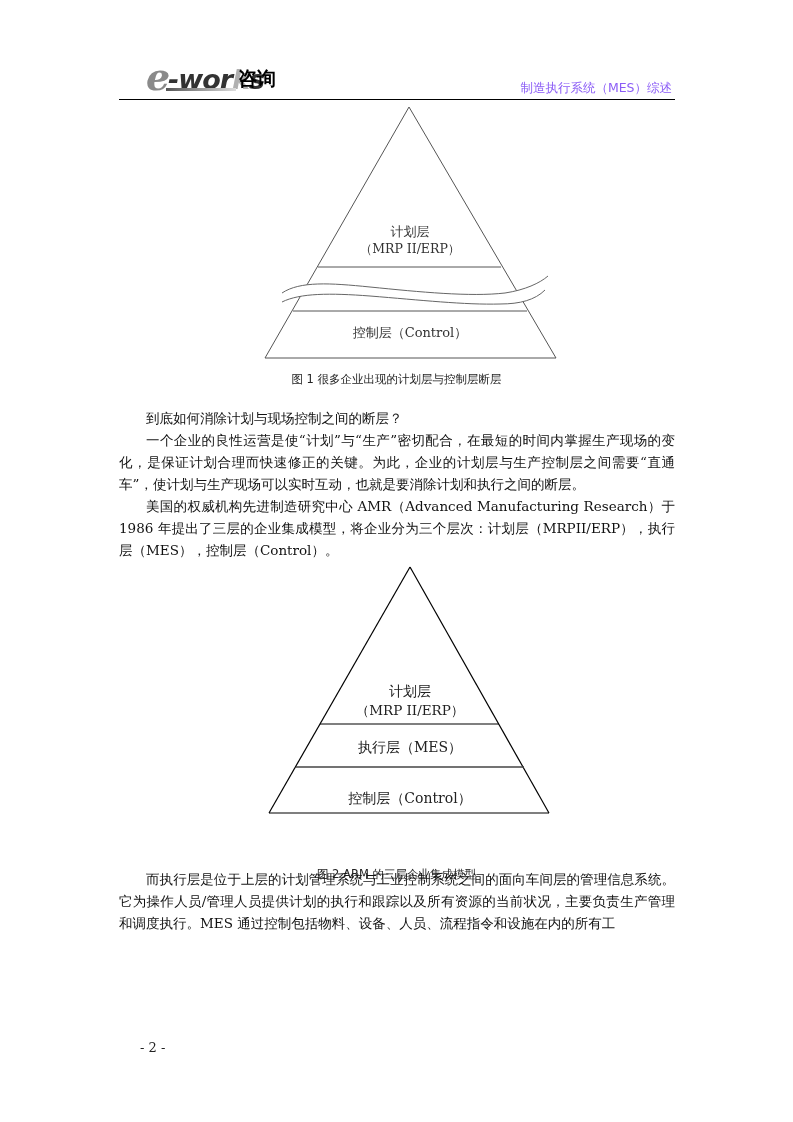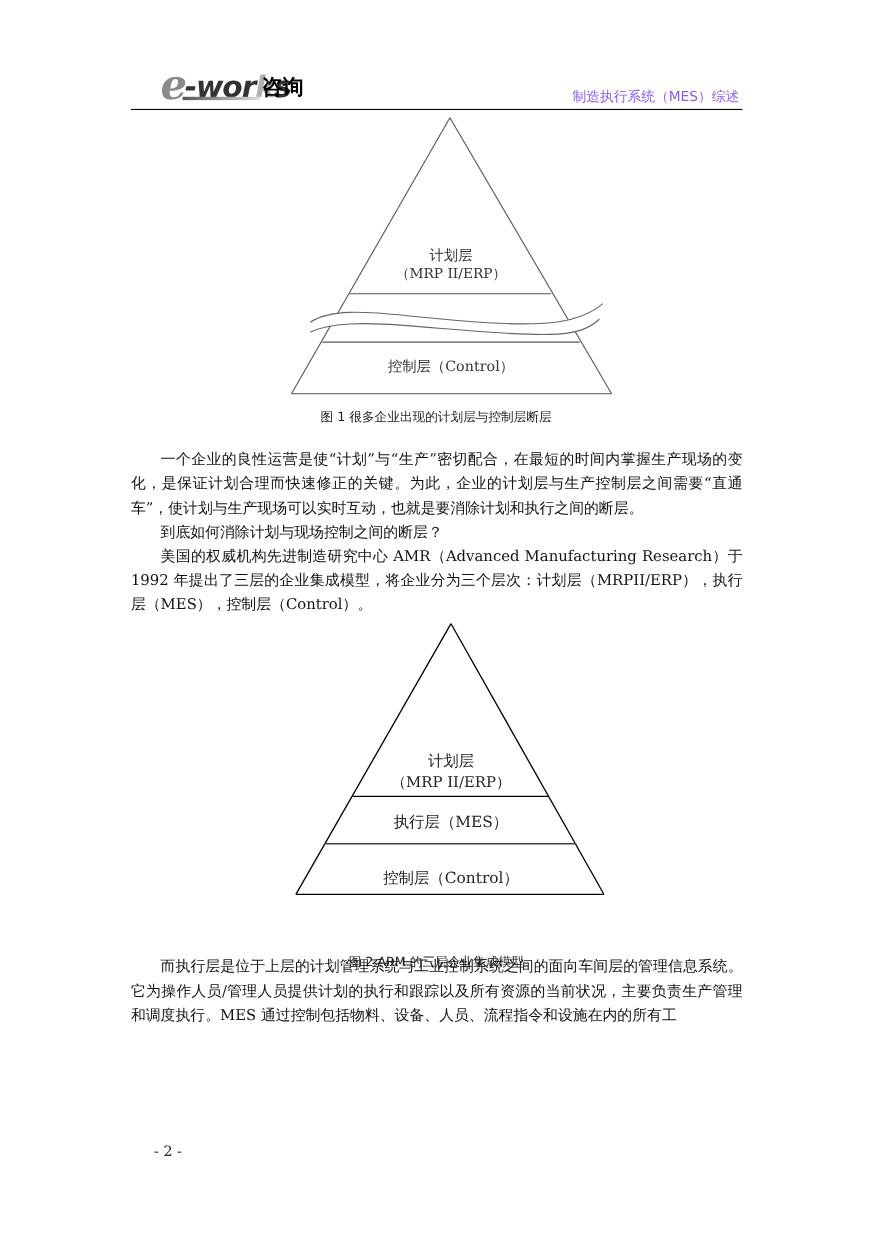--- a/index.html
+++ b/index.html
@@ -52,23 +52,23 @@
            L545,290 C535,300 520,304 500,304 C465,305 420,300 370,296 C330,293 300,293 282,302 Z" fill="#fff" stroke="none"></path>
   <path d="M282,293 C300,281 330,283 370,287 C420,292 470,297 505,293 C525,290 540,283 548,276" fill="none" stroke="#666" stroke-width="1"></path>
   <path d="M282,302 C300,293 330,293 370,296 C420,300 465,305 500,304 C520,304 535,300 545,290" fill="none" stroke="#666" stroke-width="1"></path>
   <text x="410" y="236" font-size="13" fill="#333" text-anchor="middle">计划层</text>
   <text x="410" y="253" font-size="12.5" fill="#333" text-anchor="middle">（MRP II/ERP）</text>
   <text x="410" y="337" font-size="13" fill="#333" text-anchor="middle">控制层（Control）</text>
 </svg>
 <div class="abs caption" style="top:372px;">图  1  很多企业出现的计划层与控制层断层</div>
 
 <div class="abs para" style="top:407px;">
+  <p>到底如何消除计划与现场控制之间的断层？</p>
   <p>一个企业的良性运营是使“计划”与“生产”密切配合，在最短的时间内掌握生产现场的变化，是保证计划合理而快速修正的关键。为此，企业的计划层与生产控制层之间需要“直通车”，使计划与生产现场可以实时互动，也就是要消除计划和执行之间的断层。</p>
-  <p>到底如何消除计划与现场控制之间的断层？</p>
-  <p>美国的权威机构先进制造研究中心 AMR（Advanced Manufacturing Research）于 1992 年提出了三层的企业集成模型，将企业分为三个层次：计划层（MRPII/ERP），执行层（MES），控制层（Control）。</p>
+  <p>美国的权威机构先进制造研究中心 AMR（Advanced Manufacturing Research）于 1986 年提出了三层的企业集成模型，将企业分为三个层次：计划层（MRPII/ERP），执行层（MES），控制层（Control）。</p>
 </div>
 
 <svg class="abs fig" style="top:0;" width="793" height="830" viewBox="0 0 793 830">
   <line x1="410" y1="567" x2="269" y2="813" stroke="#000" stroke-width="1.2"></line>
   <line x1="410" y1="567" x2="549" y2="813" stroke="#000" stroke-width="1.2"></line>
   <line x1="269" y1="813" x2="549" y2="813" stroke="#000" stroke-width="1.2"></line>
   <line x1="320" y1="724" x2="499" y2="724" stroke="#000" stroke-width="1.2"></line>
   <line x1="296" y1="767" x2="524" y2="767" stroke="#444" stroke-width="1.5"></line>
   <text x="410" y="696" font-size="14" fill="#222" text-anchor="middle">计划层</text>
   <text x="410" y="715" font-size="13.5" fill="#222" text-anchor="middle">（MRP II/ERP）</text>

